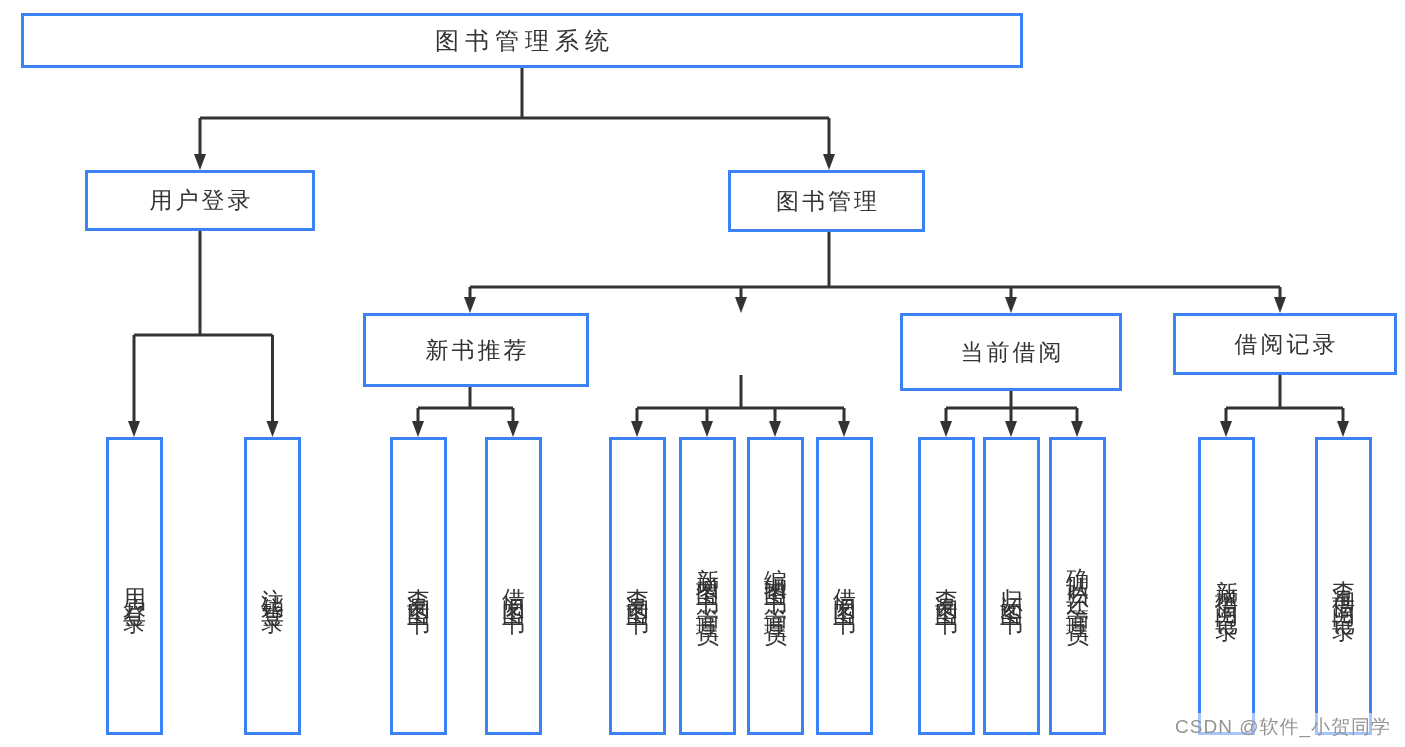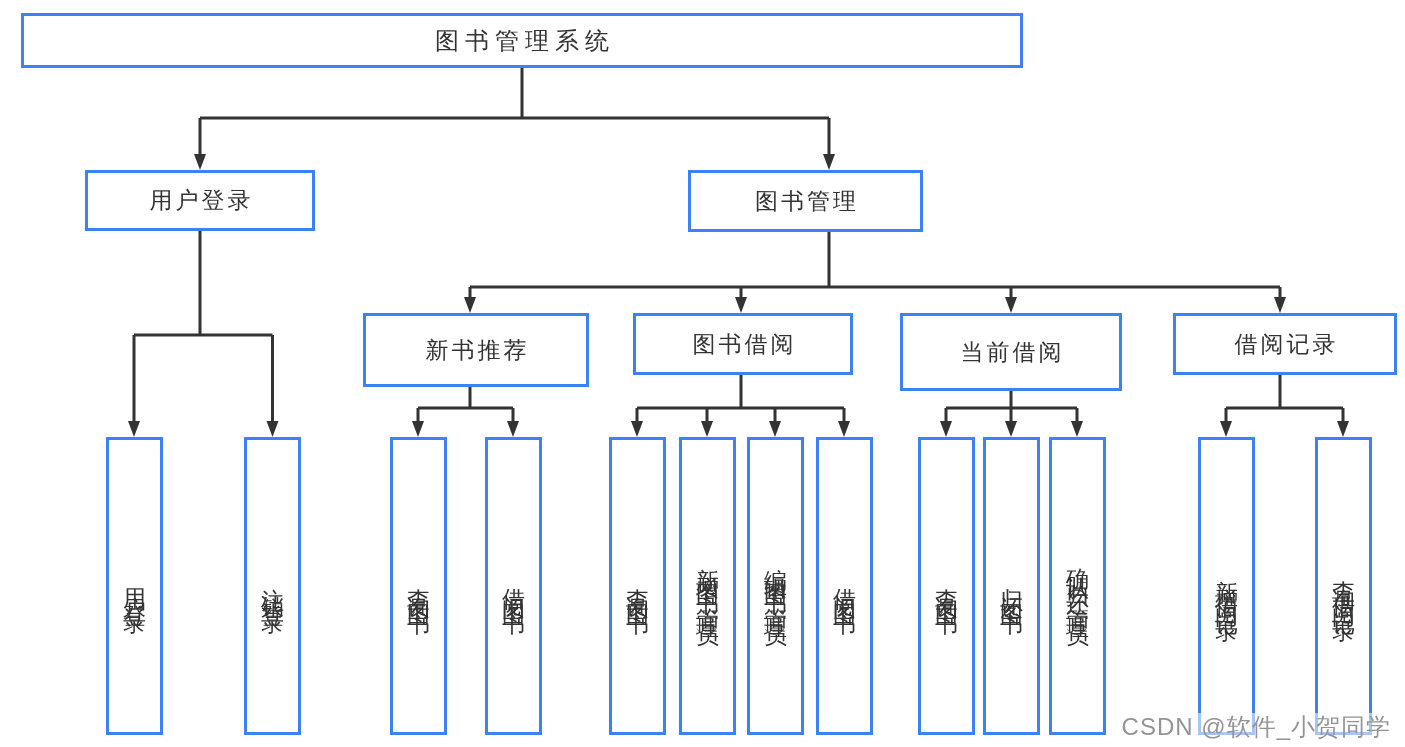--- a/index.html
+++ b/index.html
@@ -15,21 +15,21 @@
     display:flex;align-items:center;justify-content:center;
   }
   .box .label{color:#333333;white-space:nowrap;}
   .lvl0 .label{font-size:24px;letter-spacing:6px;padding-left:6px;}
   .h .label{font-size:23px;letter-spacing:3px;padding-left:3px;}
   .v .label{
     writing-mode:vertical-rl;text-orientation:mixed;
     font-size:23px;letter-spacing:8px;line-height:1;white-space:normal;
   }
   .watermark{
-    position:absolute;right:10px;bottom:7px;font-size:24px;line-height:27px;
+    position:absolute;right:10px;bottom:7px;font-size:19px;line-height:27px;
     color:#949494;letter-spacing:1px;background:rgba(255,255,255,0.55);
     padding:0 4px;white-space:nowrap;
   }
 </style>
 </head>
 <body>
 
 <div class="canvas">
 
   <svg class="connectors" viewBox="0 0 1405 747">
@@ -65,29 +65,26 @@
     </g>
   </svg>
 
   <div class="box lvl0" style="left:21px;top:13px;width:1002px;height:55px">
     <span class="label">图书管理系统</span>
   </div>
 
   <div class="box h" style="left:85px;top:170px;width:230px;height:61px">
     <span class="label">用户登录</span>
   </div>
-  <div class="box h" style="left:688px;top:170px;width:235px;height:62px">
+  <div class="box h" style="left:728px;top:170px;width:197px;height:62px">
     <span class="label">图书管理</span>
   </div>
 
   <div class="box h" style="left:363px;top:313px;width:226px;height:74px">
     <span class="label">新书推荐</span>
-  </div>
-  <div class="box h" style="left:633px;top:313px;width:220px;height:62px">
-    <span class="label">图书借阅</span>
   </div>
   <div class="box h" style="left:900px;top:313px;width:222px;height:78px">
     <span class="label">当前借阅</span>
   </div>
   <div class="box h" style="left:1173px;top:313px;width:224px;height:62px">
     <span class="label">借阅记录</span>
   </div>
 
   <div class="box v" style="left:106px;top:437px;width:57px;height:298px">
     <span class="label">用户登录</span>

